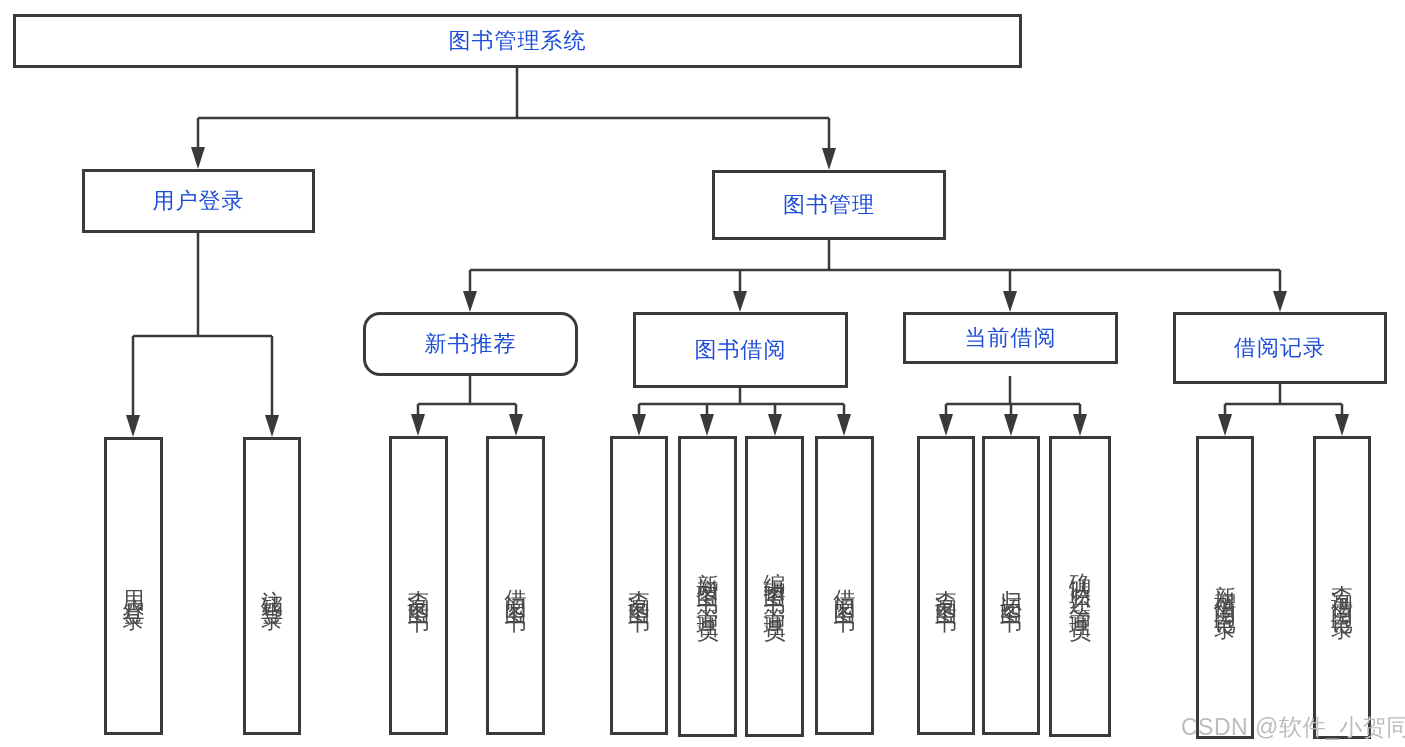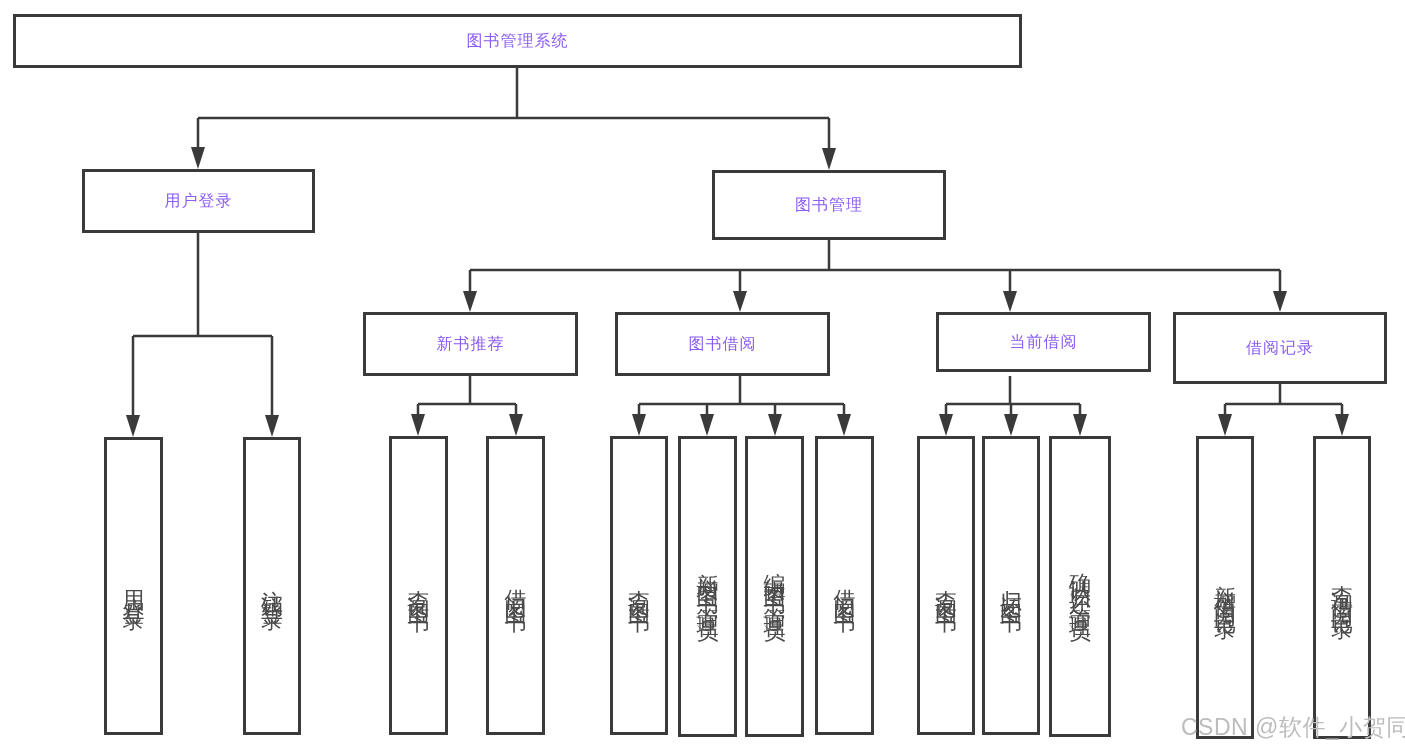--- a/index.html
+++ b/index.html
@@ -24,22 +24,22 @@
   .node {
     position: absolute;
     background: #ffffff;
     border: 3px solid #3a3a3a;
     display: flex;
     align-items: center;
     justify-content: center;
   }
 
   .h-node span {
-    font-size: 16px;
-    color: #8b5cf6;
+    font-size: 22px;
+    color: #1d4ed8;
     letter-spacing: 1px;
     white-space: nowrap;
   }
 
   .v-node span {
     writing-mode: vertical-rl;
     text-orientation: mixed;
     font-size: 22px;
     color: #4a4a4a;
     letter-spacing: 7px;
@@ -117,27 +117,27 @@
     <span>图书管理系统</span>
   </div>
 
   <div class="node h-node" style="left:82px; top:169px; width:233px; height:64px;">
     <span>用户登录</span>
   </div>
   <div class="node h-node" style="left:712px; top:170px; width:234px; height:70px;">
     <span>图书管理</span>
   </div>
 
-  <div class="node h-node" style="left:363px; top:312px; width:215px; height:64px;">
+  <div class="node h-node" style="left:363px; top:312px; width:215px; height:64px;border-radius:17px;">
     <span>新书推荐</span>
   </div>
-  <div class="node h-node" style="left:615px; top:312px; width:215px; height:64px;">
+  <div class="node h-node" style="left:633px; top:312px; width:215px; height:76px;">
     <span>图书借阅</span>
   </div>
-  <div class="node h-node" style="left:903px; top:312px; width:215px; height:60px;margin-left:33px;">
+  <div class="node h-node" style="left:903px; top:312px; width:215px; height:52px;">
     <span>当前借阅</span>
   </div>
   <div class="node h-node" style="left:1173px; top:312px; width:214px; height:72px;">
     <span>借阅记录</span>
   </div>
 
   <div class="node v-node" style="left:104px; top:437px; width:59px; height:298px;">
     <span>用户登录</span>
   </div>
   <div class="node v-node" style="left:243px; top:437px; width:58px; height:298px;">

